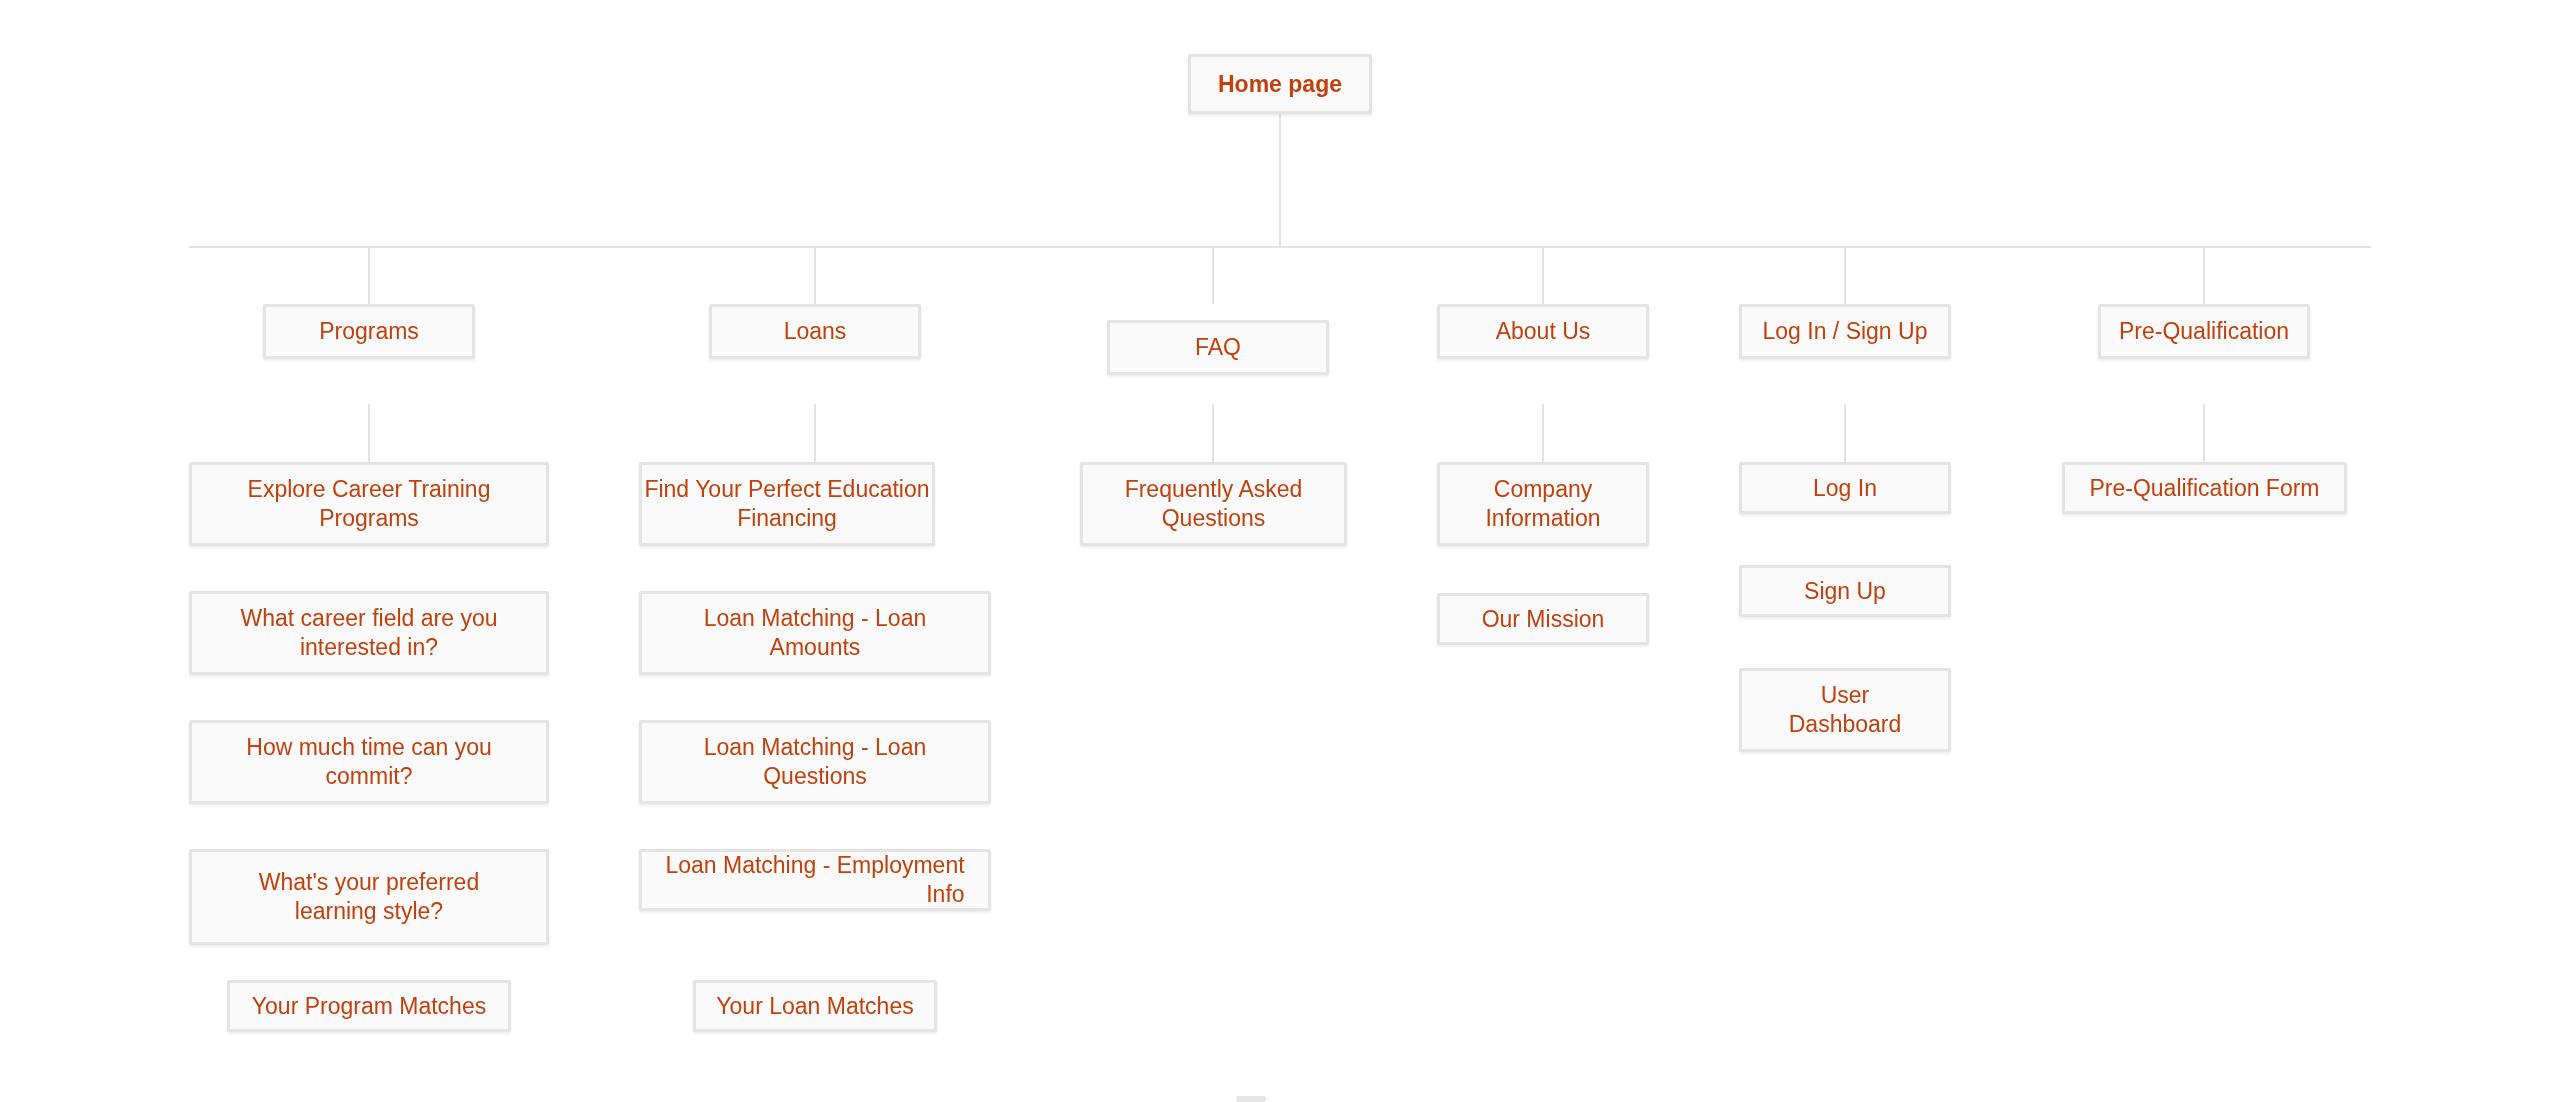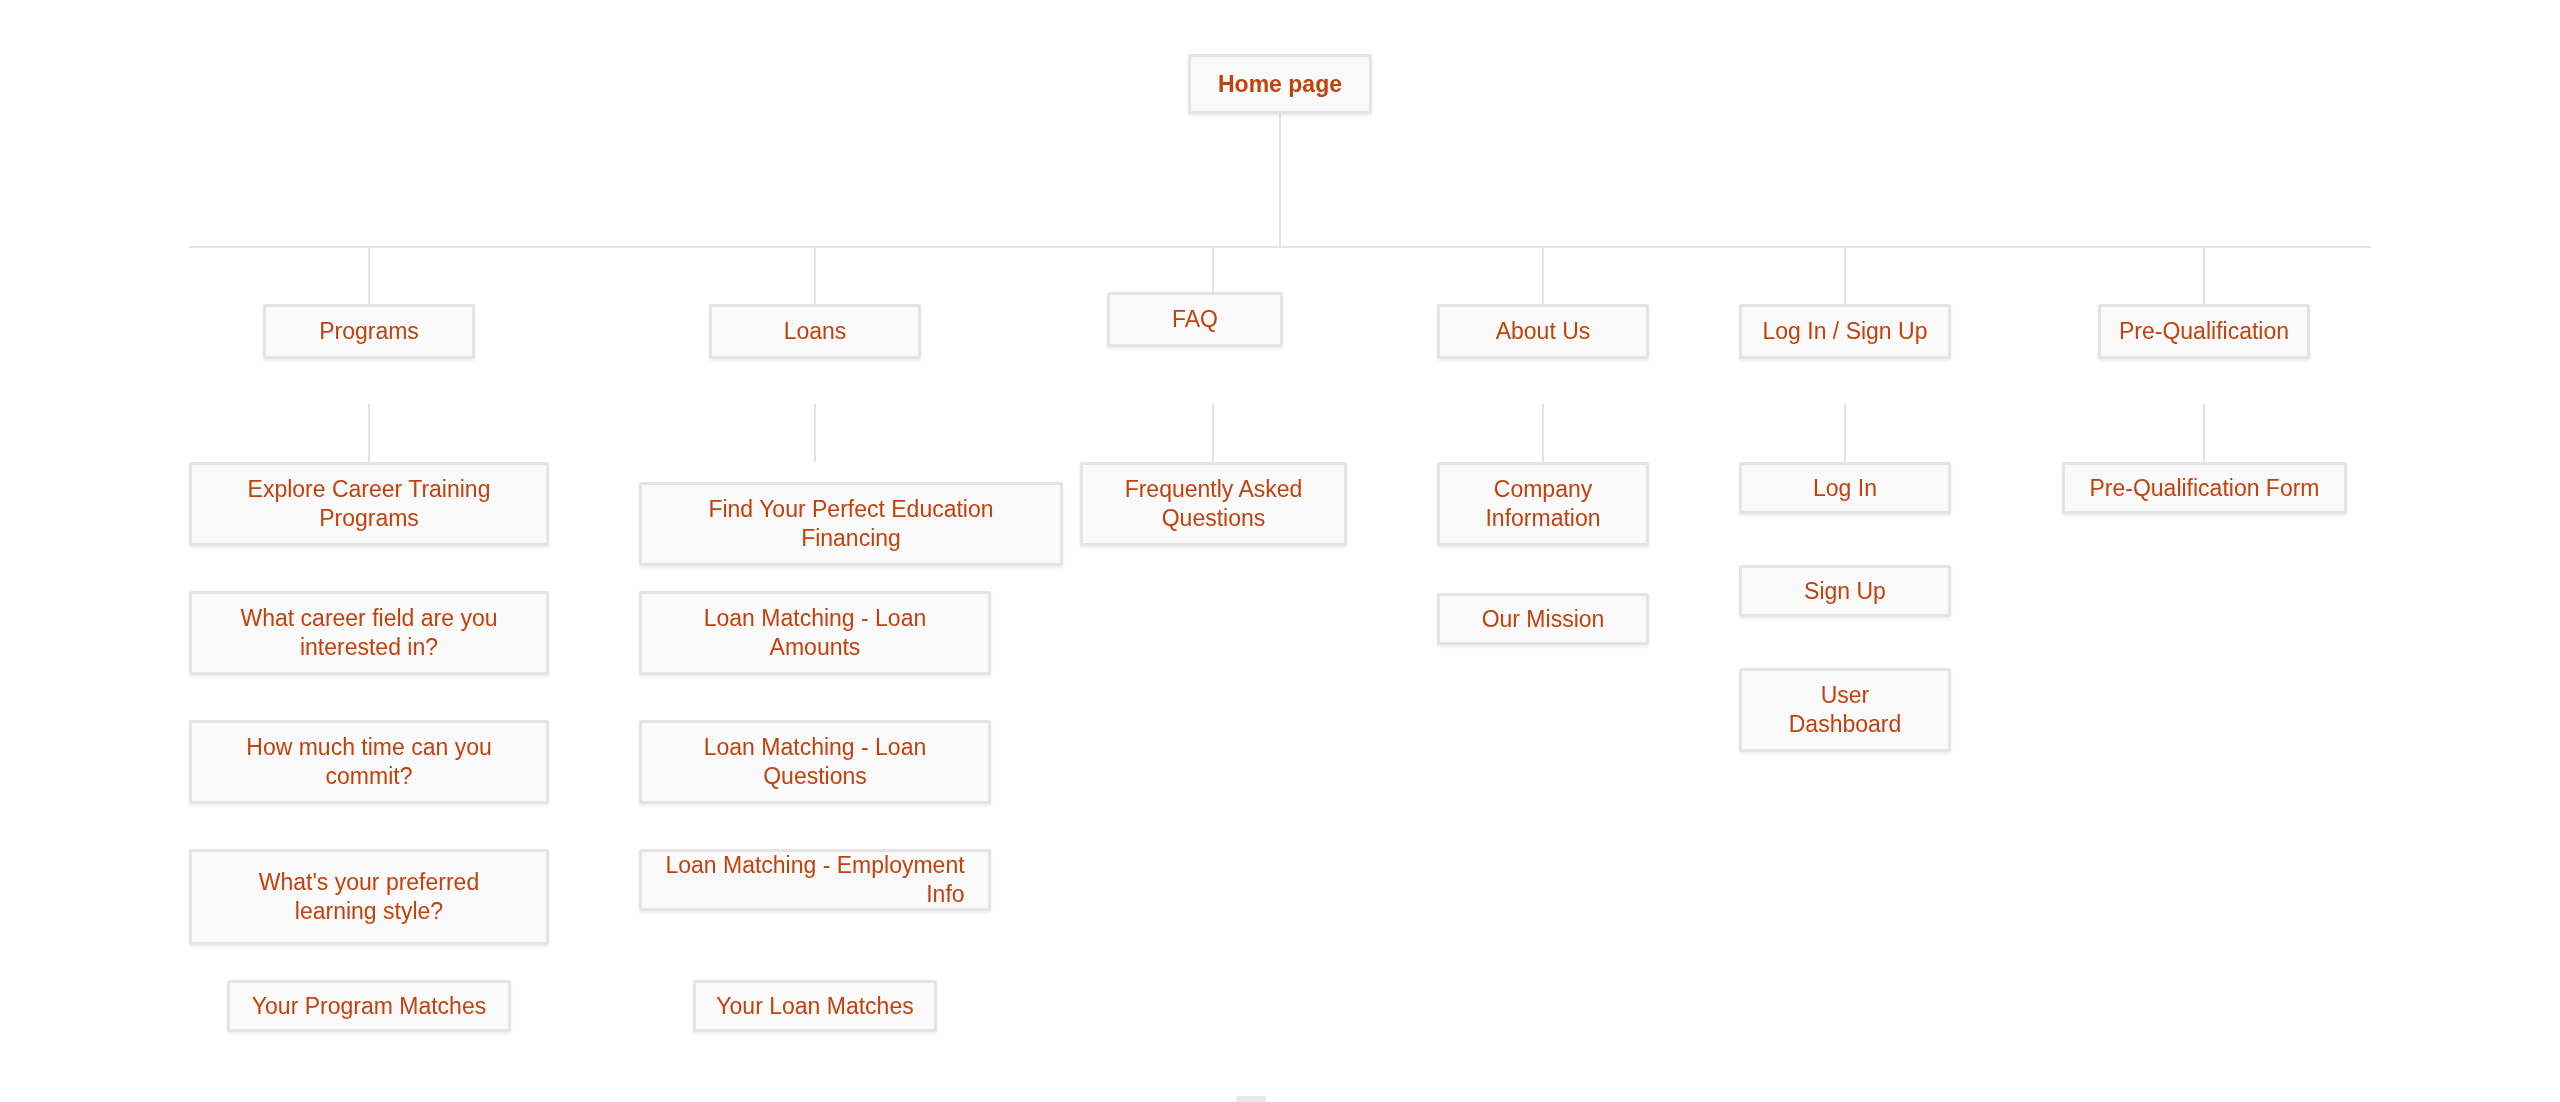--- a/index.html
+++ b/index.html
@@ -78,36 +78,36 @@
   <div class="vline" style="left:814px;  top:404px; height:58px;"></div>
   <div class="vline" style="left:1212px; top:404px; height:58px;"></div>
   <div class="vline" style="left:1542px; top:404px; height:58px;"></div>
   <div class="vline" style="left:1844px; top:404px; height:58px;"></div>
   <div class="vline" style="left:2203px; top:404px; height:58px;"></div>
 
   <div class="node root" style="left:1188px; top:54px; width:184px; height:60px;">Home page</div>
 
   <div class="node" style="left:263px;  top:304px; width:212px; height:55px;">Programs</div>
   <div class="node" style="left:709px;  top:304px; width:212px; height:55px;">Loans</div>
-  <div class="node" style="left:1107px; top:292px; width:176px; height:55px;">FAQ</div>
+  <div class="node" style="left:1107px; top:320px; width:222px; height:55px;">FAQ</div>
   <div class="node" style="left:1437px; top:304px; width:212px; height:55px;">About Us</div>
   <div class="node" style="left:1739px; top:304px; width:212px; height:55px;">Log In / Sign Up</div>
   <div class="node" style="left:2098px; top:304px; width:212px; height:55px;">Pre-Qualification</div>
 
   <div class="node" style="left:189px; top:462px; width:360px; height:84px;">Explore Career Training
 Programs</div>
   <div class="node" style="left:189px; top:591px; width:360px; height:84px;">What career field are you
 interested in?</div>
   <div class="node" style="left:189px; top:720px; width:360px; height:84px;">How much time can you
 commit?</div>
   <div class="node" style="left:189px; top:849px; width:360px; height:96px;">What's your preferred
 learning style?</div>
   <div class="node" style="left:227px; top:980px; width:284px; height:52px;text-align:center;">Your Program Matches</div>
 
-  <div class="node" style="left:639px; top:482px; width:424px; height:84px;">Find Your Perfect Education
+  <div class="node" style="left:639px; top:462px; width:296px; height:84px;">Find Your Perfect Education
 Financing</div>
   <div class="node" style="left:639px; top:591px; width:352px; height:84px;">Loan Matching - Loan
 Amounts</div>
   <div class="node" style="left:639px; top:720px; width:352px; height:84px;">Loan Matching - Loan
 Questions</div>
   <div class="node" style="left:639px; top:849px; width:352px; height:62px;text-align:right;">Loan Matching - Employment
 Info</div>
   <div class="node" style="left:693px; top:980px; width:244px; height:52px;">Your Loan Matches</div>
 
   <div class="node" style="left:1080px; top:462px; width:267px; height:84px;">Frequently Asked

